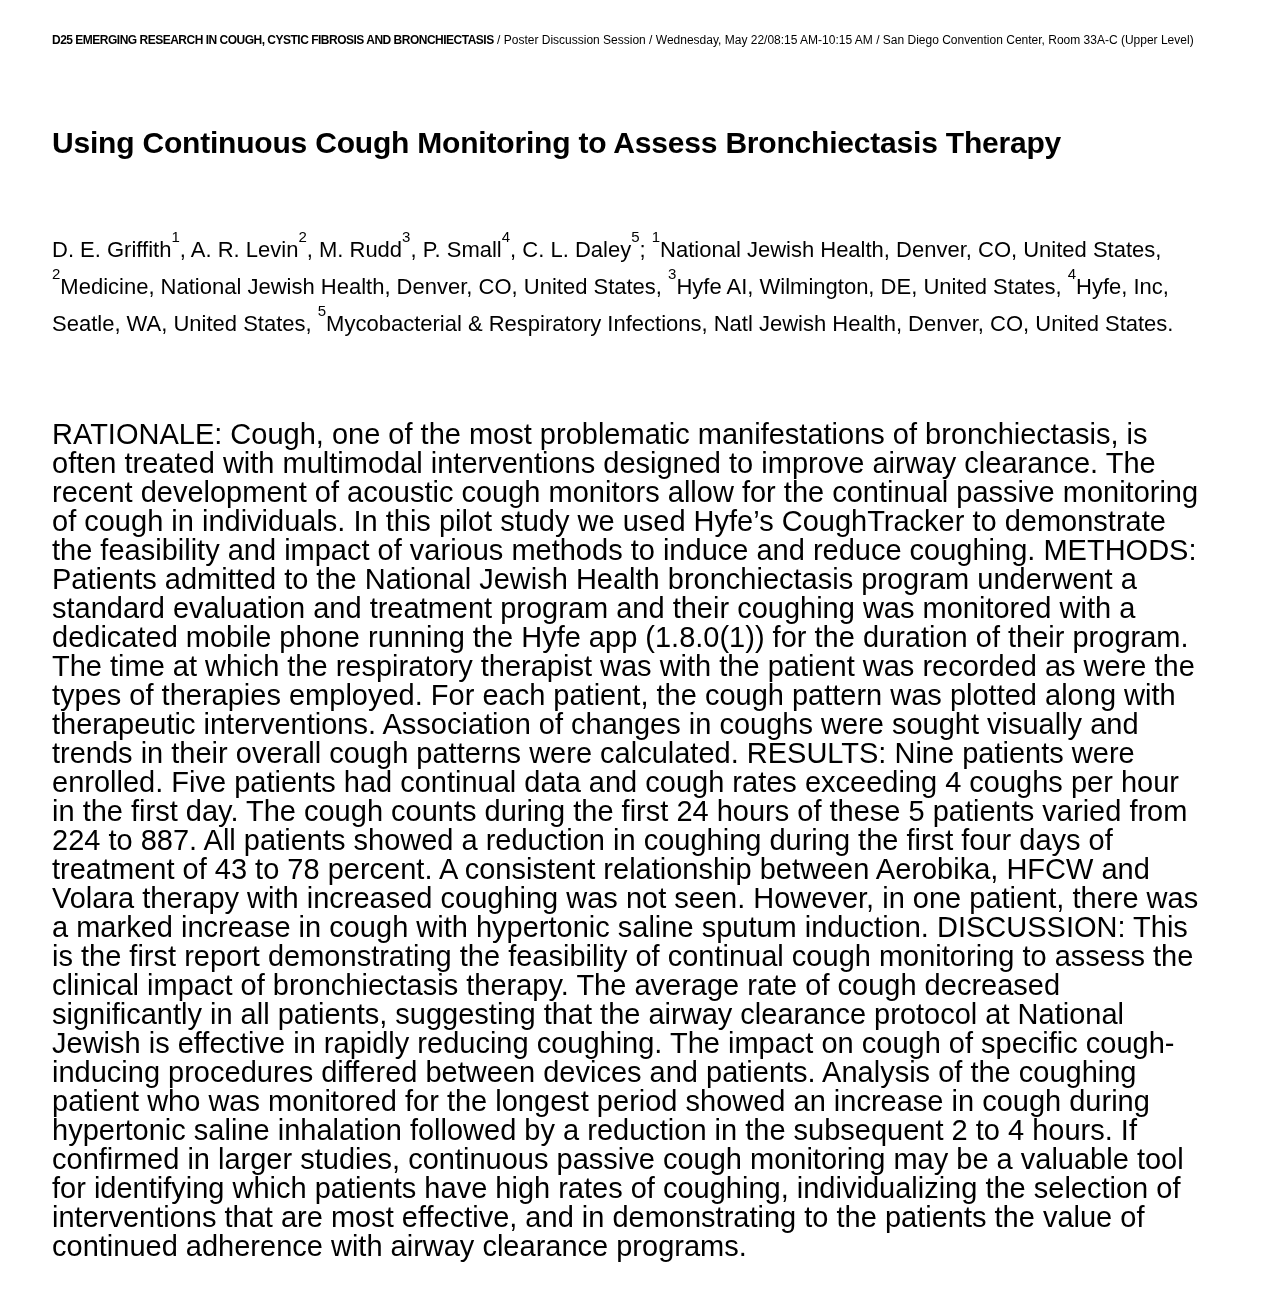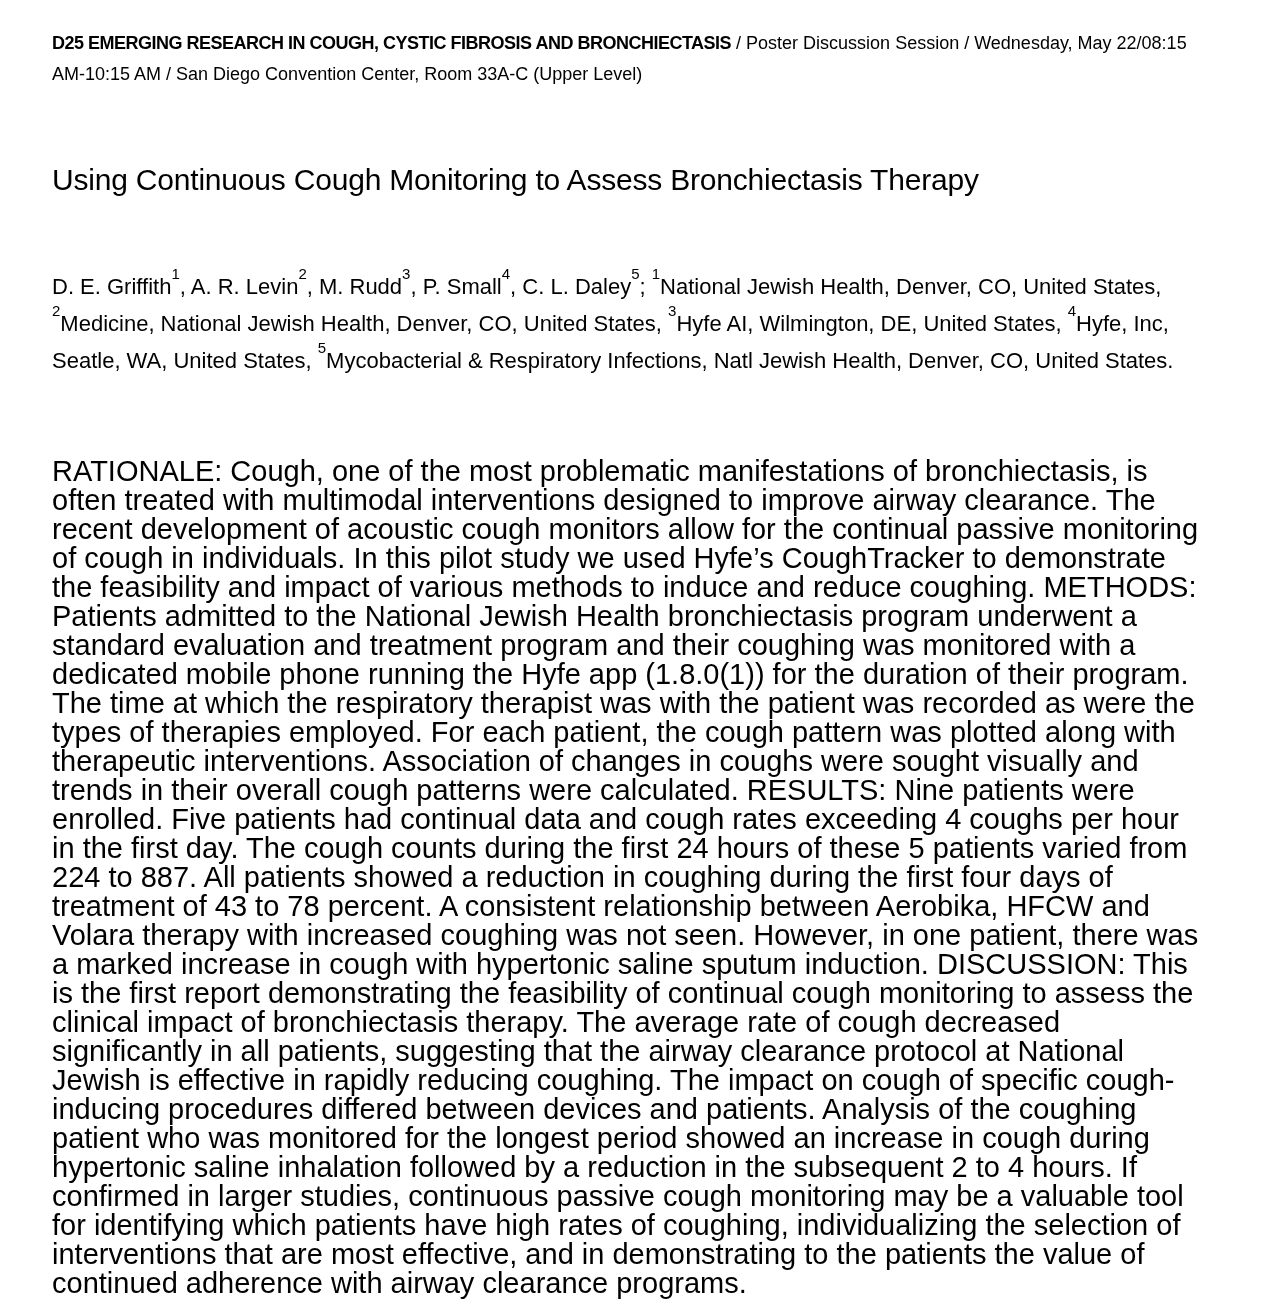--- a/index.html
+++ b/index.html
@@ -13,31 +13,31 @@
     height: 1313px;
     font-family: "Liberation Sans", sans-serif;
     color: #000000;
     overflow: hidden;
   }
   .page {
     padding: 28px 70px 0 52px;
   }
   .session {
     margin: 0;
-    font-size: 18px;
-    line-height: 31px;
+    font-size: 12px;
+    line-height: 25px;
   }
   .session-bold {
     font-weight: 700;
     letter-spacing: -0.5px;
   }
   .title {
     margin: 72px 0 0 0;
     font-size: 30px;
-    font-weight: 400;
+    font-weight: 700;
     letter-spacing: -0.2px;
     line-height: 36px;
   }
   .authors {
     margin: 70px 0 0 0;
     font-size: 22px;
     line-height: 37px;
   }
   .authors sup {
     font-size: 15px;

